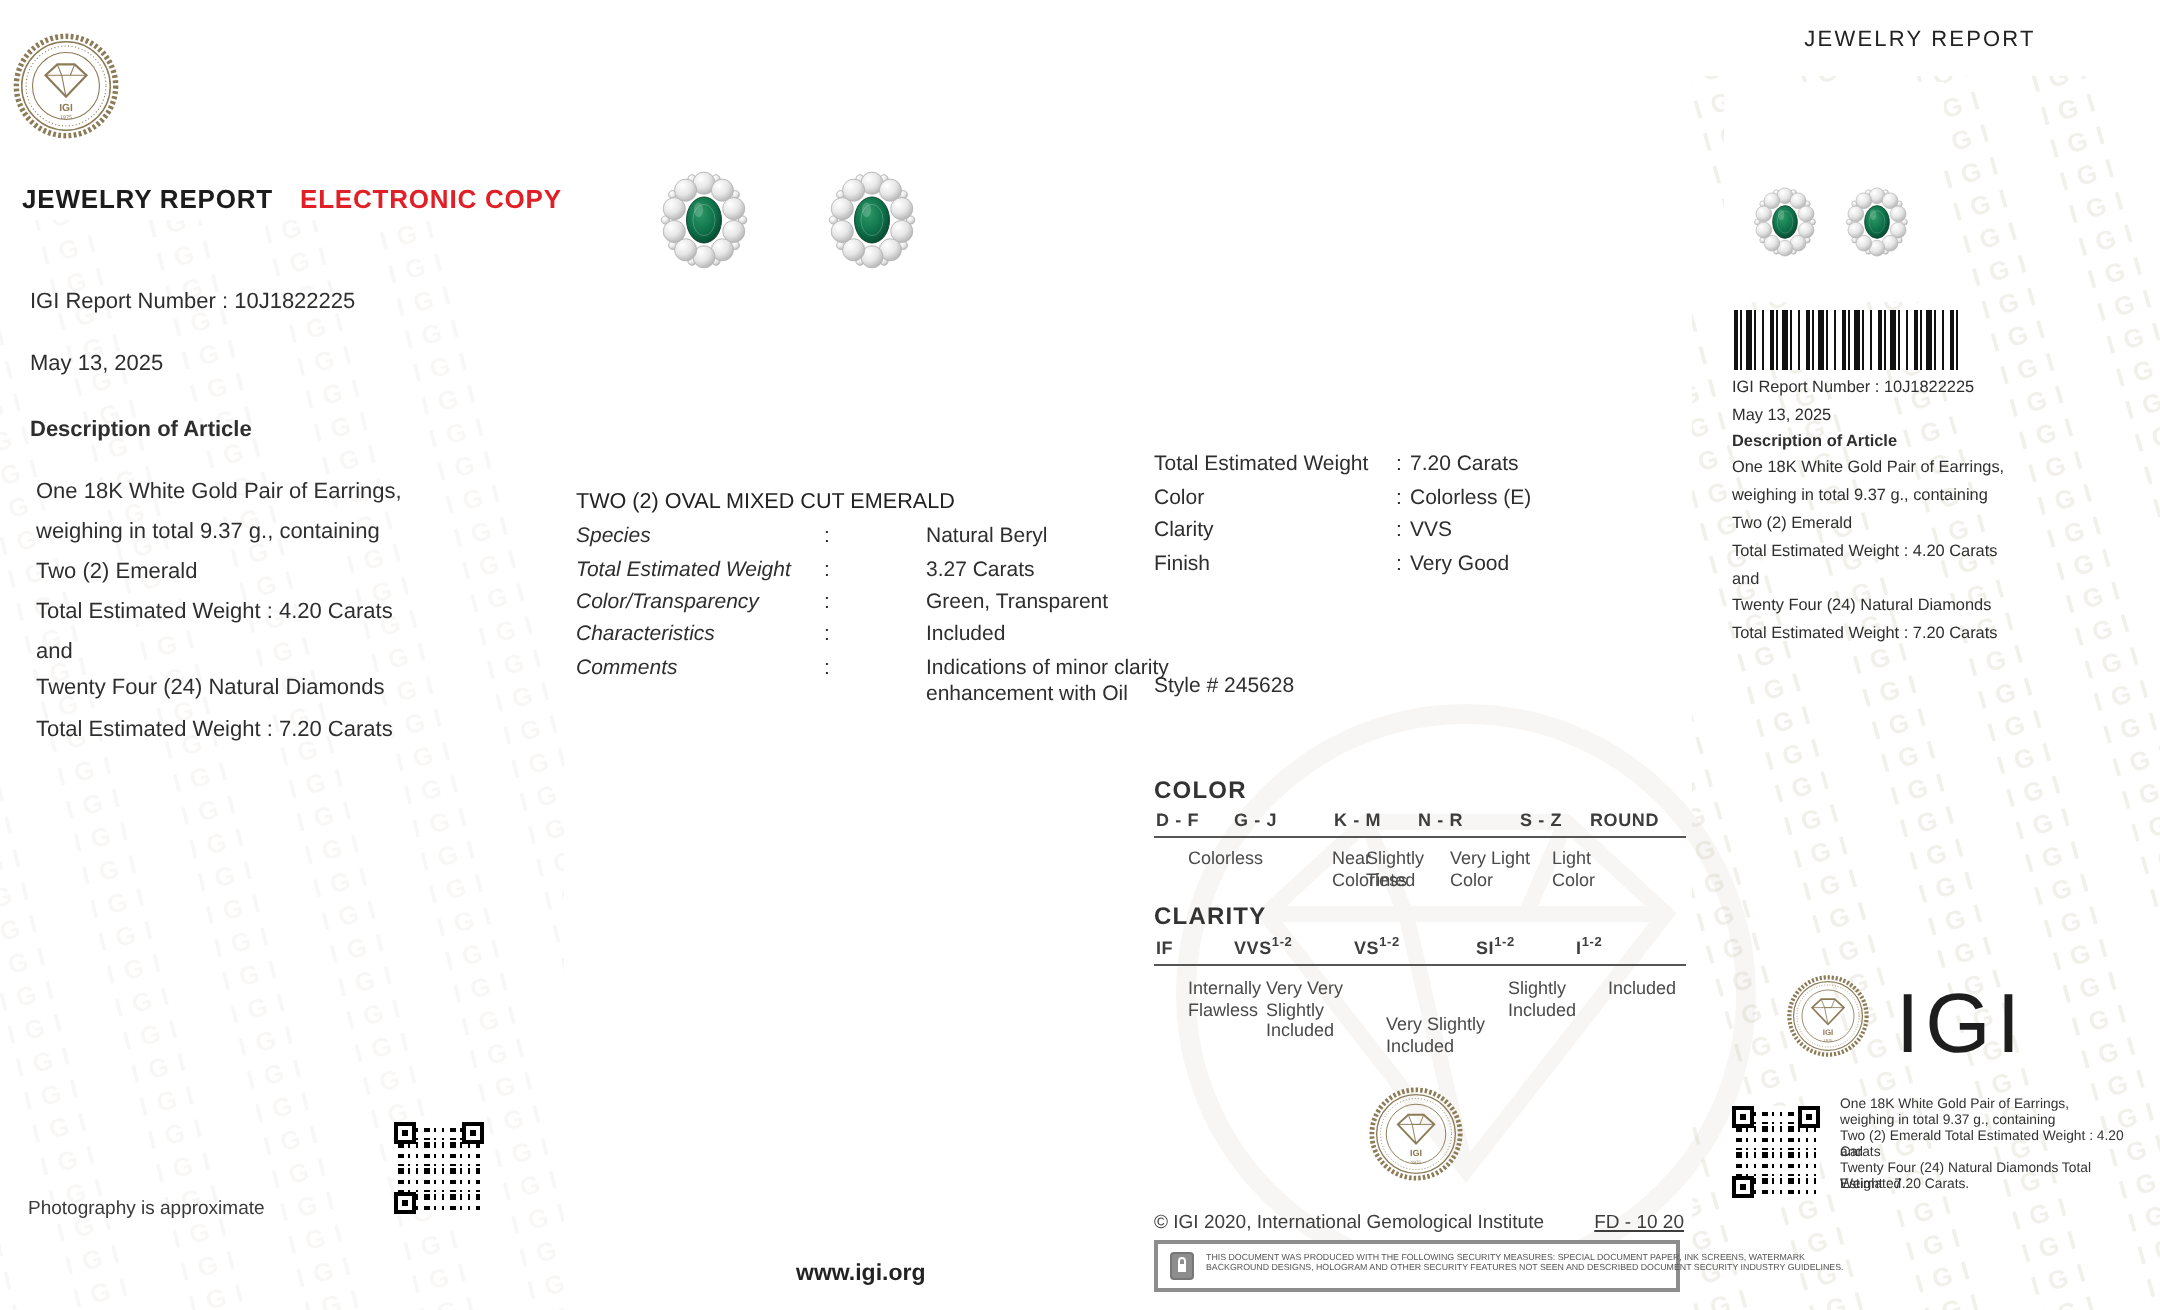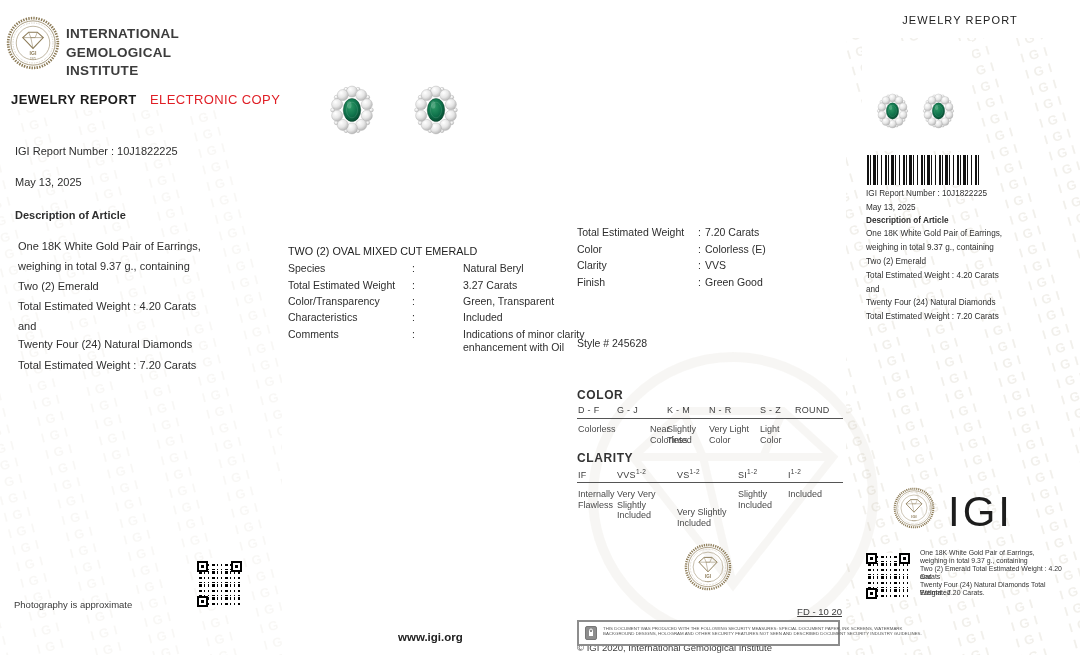--- a/index.html
+++ b/index.html
@@ -14,50 +14,50 @@
   #wm-left .wm-inner{opacity:.05;}
   #wm-right .wm-inner{opacity:.11;transform:rotate(-16deg);}
   #wm-center{left:575px;top:345px;width:315px;height:305px;opacity:.06;z-index:0;pointer-events:none;}
   #wm-gemolo{left:728px;top:425px;font-size:27px;letter-spacing:9px;color:#8c7b57;
              opacity:.22;z-index:0;font-weight:bold;pointer-events:none;}
   
   .z{z-index:2;}
   
   #org-name{left:66px;top:25px;font-size:13.5px;font-weight:bold;color:#3c3c3c;line-height:18.5px;letter-spacing:.3px;}
   #jr-title{left:11px;top:92px;font-size:13px;font-weight:bold;letter-spacing:.4px;color:#1c1c1c;}
-  #electronic-copy{left:150px;top:92px;font-size:13px;font-weight:normal;letter-spacing:.4px;}
+  #electronic-copy{left:150px;top:92px;font-size:13px;font-weight:bold;letter-spacing:.4px;}
   #l-repnum{left:15px;top:145px;font-size:11px;}
   #l-date{left:15px;top:176px;font-size:11px;}
   #l-desc-head{left:15px;top:209px;font-size:11px;font-weight:bold;}
   .l-line{position:absolute;left:18px;font-size:11px;z-index:2;}
   #l-photo-note{left:14px;top:599px;font-size:9.5px;color:#3a3a3a;}
   
   .earring{position:absolute;z-index:2;}
   
   #em-head{left:288px;top:245px;font-size:10.8px;color:#222;}
   .erow{position:absolute;left:288px;width:285px;font-size:10.5px;color:#2e2e2e;z-index:2;}
-  .erow .lab{position:absolute;left:0;}
+  .erow .lab{position:absolute;left:0;font-style:italic;}
   .erow .col{position:absolute;left:124px;}
   .erow .val{position:absolute;left:131px;width:155px;line-height:12.5px;padding-left:44px;}
   
   #di-head{left:577px;top:198px;width:248px;font-size:10.8px;color:#222;line-height:13px;}
   .drow{position:absolute;left:577px;width:285px;font-size:10.5px;color:#2e2e2e;z-index:2;}
   .drow .lab{position:absolute;left:0;}
   .drow .col{position:absolute;left:121px;}
   .drow .val{position:absolute;left:128px;width:160px;}
   #di-note{left:577px;top:312px;width:268px;font-size:10.5px;line-height:12.8px;color:#2e2e2e;}
   #di-style{left:577px;top:337px;font-size:10.5px;color:#2e2e2e;}
   
   .scale-head{position:absolute;font-size:12px;font-weight:bold;letter-spacing:.6px;color:#333;z-index:2;}
-  .grade{position:absolute;font-size:9px;color:#3d3d3d;z-index:2;letter-spacing:.3px;}
-  .gdesc{position:absolute;font-size:9px;color:#4a4a4a;line-height:10.5px;z-index:2;}
+  .grade{position:absolute;font-size:9px;color:#3d3d3d;z-index:2;letter-spacing:.3px;font-weight:bold;}
+  .gdesc{position:absolute;font-size:9px;color:#4a4a4a;line-height:10.5px;z-index:2;margin-left:16px;}
   .rule{position:absolute;left:577px;width:266px;height:0;border-top:1.2px solid #555;z-index:2;}
   sup{font-size:6.5px;vertical-align:4px;}
   
-  #copyright{left:577px;top:642px;font-size:9.5px;color:#3d3d3d;}
+  #copyright{left:577px;top:606px;font-size:9.5px;color:#3d3d3d;}
   #form-code{left:770px;top:606px;width:72px;text-align:right;font-size:9.5px;color:#3d3d3d;text-decoration:underline;}
   #sec-box{left:577px;top:620px;width:259px;height:22px;border:2px solid #8d8d8d;background:#fff;z-index:2;}
   #sec-text{position:absolute;left:24px;top:4px;width:420px;font-size:8px;line-height:9px;
             color:#555;transform:scale(.55);transform-origin:0 0;white-space:nowrap;}
   
   .barcode{position:absolute;z-index:2;
     background:repeating-linear-gradient(90deg,#111 0 2px,#fff 2px 3px,#111 3px 4px,#fff 4px 6px,
       #111 6px 9px,#fff 9px 10px,#111 10px 11px,#fff 11px 14px,#111 14px 15px,#fff 15px 18px);}
   .qr{position:absolute;background:#fff;z-index:2;}
   .qr .noise{position:absolute;left:2px;top:2px;right:2px;bottom:2px;
@@ -141,25 +141,20 @@
     <div class="wm-inner">IGI  IGI  IGI  IGI  IGI  IGI  IGI  IGI  IGI  IGI  IGI  IGI  IGI  IGI  IGI  IGI  IGI  IGI  IGI  IGI  IGI  IGI  IGI  IGI  IGI  IGI  IGI  IGI  IGI  IGI  IGI  IGI  IGI  IGI  IGI  IGI  IGI  IGI  IGI  IGI  IGI  IGI  IGI  IGI  IGI  IGI  IGI  IGI  IGI  IGI  IGI  IGI  IGI  IGI  IGI  IGI  IGI  IGI  IGI  IGI  IGI  IGI  IGI  IGI  IGI  IGI  IGI  IGI  IGI  IGI  IGI  IGI  IGI  IGI  IGI  IGI  IGI  IGI  IGI  IGI  IGI  IGI  IGI  IGI  IGI  IGI  IGI  IGI  IGI  IGI  IGI  IGI  IGI  IGI  IGI  IGI  IGI  IGI  IGI  IGI  IGI  IGI  IGI  IGI  IGI  IGI  IGI  IGI  IGI  IGI  IGI  IGI  IGI  IGI  IGI  IGI  IGI  IGI  IGI  IGI  IGI  IGI  IGI  IGI  IGI  IGI  IGI  IGI  IGI  IGI  IGI  IGI  IGI  IGI  IGI  IGI  IGI  IGI  IGI  IGI  IGI  IGI  IGI  IGI  IGI  IGI  IGI  IGI  IGI  IGI  IGI  IGI  IGI  IGI  IGI  IGI  IGI  IGI  IGI  IGI  IGI  IGI  IGI  IGI  IGI  IGI  IGI  IGI  IGI  IGI  IGI  IGI  IGI  IGI  IGI  IGI  IGI  IGI  IGI  IGI  IGI  IGI  IGI  IGI  IGI  IGI  IGI  IGI  IGI  IGI  IGI  IGI  IGI  IGI  IGI  IGI  IGI  IGI  IGI  IGI  IGI  IGI  IGI  IGI  IGI  IGI  IGI  IGI  IGI  IGI  IGI  IGI  IGI  IGI  IGI  IGI  IGI  IGI  IGI  IGI  IGI  IGI  IGI  IGI  IGI  IGI  IGI  IGI  IGI  IGI  IGI  IGI  IGI  IGI  IGI  IGI  IGI  IGI  IGI  IGI  IGI  IGI  IGI  IGI  IGI  IGI  IGI  IGI  IGI  IGI  IGI  IGI  IGI  IGI  IGI  IGI  IGI  IGI  IGI  IGI  IGI  IGI  IGI  IGI  IGI  IGI  IGI  IGI  IGI  IGI  IGI  IGI  IGI  IGI  IGI  IGI  IGI  IGI  IGI  IGI  IGI  IGI  IGI  IGI  IGI  IGI  IGI  IGI  IGI  IGI  IGI  IGI  IGI  IGI  IGI  IGI  IGI  IGI  IGI  IGI  IGI  IGI  IGI  IGI  IGI  IGI  IGI  IGI  IGI  IGI  IGI  IGI  IGI  IGI  IGI  IGI  IGI  IGI  IGI  IGI  IGI  IGI  IGI  IGI  IGI  IGI  IGI  IGI  IGI  IGI  IGI  IGI  IGI  IGI  IGI  IGI  IGI  IGI  IGI  IGI  IGI  IGI  IGI  IGI  IGI  IGI  IGI  IGI  IGI  IGI  IGI  IGI  IGI  IGI  IGI  IGI  IGI  IGI  IGI  IGI  IGI  IGI  IGI  IGI  IGI  IGI  IGI  IGI  IGI  IGI  IGI  IGI  IGI  IGI  IGI  IGI  IGI  IGI  IGI  IGI  IGI  IGI  IGI  IGI  IGI  IGI  IGI  IGI  IGI  IGI  IGI  IGI  IGI  IGI  IGI  IGI  IGI  IGI  IGI  IGI  IGI  IGI  IGI  IGI  IGI  IGI  IGI  IGI  IGI  IGI  IGI  IGI  IGI  IGI  IGI  IGI  IGI  IGI  IGI  IGI  IGI  IGI  IGI  IGI  IGI  IGI  IGI  IGI  IGI  IGI  IGI  IGI  IGI  IGI  IGI  IGI  IGI  IGI  IGI  IGI  IGI  IGI  IGI  IGI  IGI  IGI  IGI  IGI  IGI  IGI  IGI  IGI  IGI  IGI  IGI  IGI  IGI  IGI  IGI  IGI  IGI  IGI  IGI  IGI  IGI  IGI  IGI  IGI  IGI  IGI  IGI  IGI  IGI  IGI  IGI  IGI  IGI  IGI  IGI  IGI  IGI  IGI  IGI  IGI  IGI  IGI  IGI  IGI  IGI  IGI  IGI  IGI  IGI  IGI  IGI  IGI  IGI  IGI  IGI  IGI  </div>
   </div>
   <svg id="wm-center" class="abs" viewBox="0 0 315 305">
     <circle cx="158" cy="152" r="140" fill="none" stroke="#8c7b57" stroke-width="10"></circle>
     <path d="M58 112 L108 66 H208 L258 112 L158 240 Z M58 112 H258 M108 66 L128 112 L158 240 M208 66 L188 112" fill="none" stroke="#8c7b57" stroke-width="8"></path>
   </svg>
 
   <svg class="seal" style="left:6px;top:16px;width:54px;height:54px" viewBox="0 0 100 100">
       <use href="#seal-shape"></use>
     </svg>
-  <div id="org-name" class="abs z">
-    <div>INTERNATIONAL</div>
-    <div>GEMOLOGICAL</div>
-    <div>INSTITUTE</div>
-  </div>
   <div id="jr-title" class="abs z">JEWELRY REPORT</div>
   <div id="electronic-copy" class="abs z" style="color:#e01f26">ELECTRONIC COPY</div>
 
   <div id="l-repnum" class="abs z">IGI Report Number : 10J1822225</div>
   <div id="l-date" class="abs z">May 13, 2025</div>
   <div id="l-desc-head" class="abs z">Description of Article</div>
   <div class="l-line" style="top:240px">One 18K White Gold Pair of Earrings,</div>
   <div class="l-line" style="top:260px">weighing in total 9.37 g., containing</div>
   <div class="l-line" style="top:280px">Two (2) Emerald</div>
   <div class="l-line" style="top:300px">Total Estimated Weight : 4.20 Carats</div>
@@ -226,21 +221,21 @@
       <span class="val">Colorless (E)</span>
   </div>
   <div class="drow" style="top:259px">
     <span class="lab">Clarity</span>
       <span class="col">:</span>
       <span class="val">VVS</span>
   </div>
   <div class="drow" style="top:276px">
     <span class="lab">Finish</span>
       <span class="col">:</span>
-      <span class="val">Green Good</span>
+      <span class="val">Very Good</span>
   </div>
   <div id="di-style" class="abs z">Style # 245628</div>
 
   <div class="scale-head" style="left:577px;top:388px">COLOR</div>
   <div class="grade" style="left:578px;top:405px">D - F</div>
   <div class="grade" style="left:617px;top:405px">G - J</div>
   <div class="grade" style="left:667px;top:405px">K - M</div>
   <div class="grade" style="left:709px;top:405px">N - R</div>
   <div class="grade" style="left:760px;top:405px">S - Z</div>
   <div class="grade" style="left:795px;top:405px">ROUND</div>

